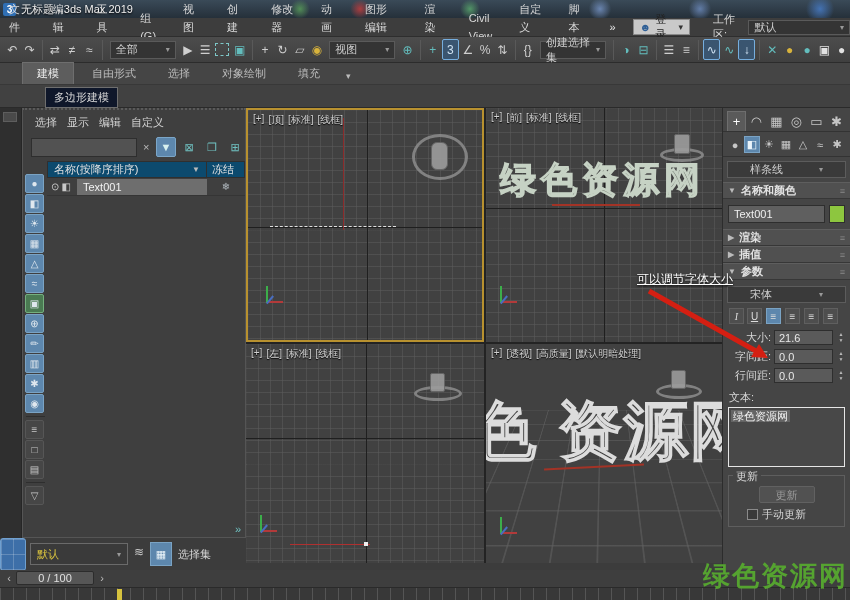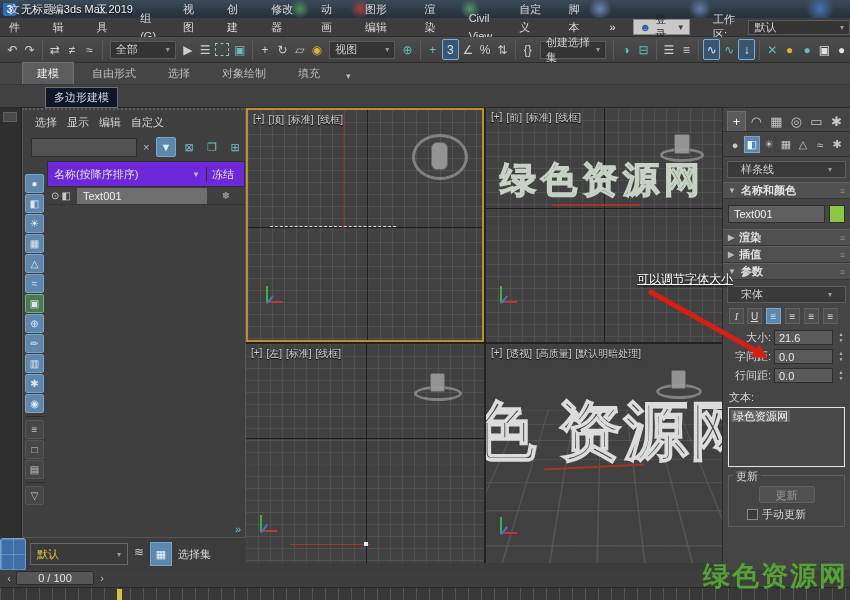--- a/index.html
+++ b/index.html
@@ -75,21 +75,21 @@
     border:1px solid #555; border-top:2px dotted #5a5a5a; }
   #explorer-menus{ display:flex; gap:10px; padding:5px 0 3px 12px; }
   #explorer-menus span{ color:#d4d4d4; }
   #explorer-search-row{ display:flex; align-items:center; gap:4px; padding:4px 0 4px 8px; }
   #explorer-search{ width:110px; height:19px; background:#525252; border:1px solid #2e2e2e; }
   #search-clear{ color:#bbb; width:12px; text-align:center; }
   .mini-btn{ width:20px; height:20px; display:flex; align-items:center; justify-content:center;
     color:#6fc0c0; font-size:11px; border-radius:2px; }
   .mini-btn.blue{ background:#5d87ad; border:1px solid #7ba6c8; color:#d7f0ef; }
   #explorer-grid{ position:relative; margin-left:24px; }
-  #explorer-header{ display:flex; height:26px; background:#6d28d9; border:1px solid #2f2f2f; align-items:center; }
+  #explorer-header{ display:flex; height:17px; background:#0c4a6e; border:1px solid #2f2f2f; align-items:center; }
   #col-name{ flex:1; padding-left:6px; color:#e0e0e0; }
   #col-sort{ font-size:8px; color:#bbb; padding-right:6px; }
   #col-freeze{ width:38px; border-left:1px solid #2f2f2f; padding-left:5px; color:#e0e0e0; }
   #explorer-row{ display:flex; height:18px; align-items:center; border-bottom:1px solid #353535; }
   #row-icons{ width:30px; display:flex; gap:2px; padding-left:4px; color:#c8c8c8; font-size:10px; }
   #row-name-cell{ flex:1; background:#6e6e6e; color:#f2f2f2; padding-left:6px; height:16px; line-height:16px; }
   #row-freeze-cell{ width:38px; text-align:center; color:#aeb6bc; font-size:10px; }
   #explorer-side{ position:absolute; left:2px; top:64px; width:21px; display:flex; flex-direction:column; gap:1px; }
   .sei{ width:19px; height:19px; display:flex; align-items:center; justify-content:center;
     font-size:10px; color:#dfe7ee; border-radius:2px; }
@@ -145,21 +145,21 @@
     border-left:1px solid #2c2c2c; }
   #cmd-tabs{ display:flex; padding:3px 2px 0 4px; gap:1px; border-bottom:1px solid #333; }
   .cmd-tab{ width:19px; height:20px; display:flex; align-items:center; justify-content:center;
     color:#c6c6c6; font-size:13px; }
   .cmd-tab.active{ background:#5a5a5a; border:1px solid #6e6e6e; border-bottom:none; color:#fff; }
   #cmd-cats{ display:flex; padding:4px 2px 3px 4px; gap:1px; border-bottom:1px solid #333; }
   .cmd-cat{ width:16px; height:17px; display:flex; align-items:center; justify-content:center;
     color:#c6c6c6; font-size:11px; }
   .cmd-cat.active{ background:#5d87ad; border:1px solid #7aa3c4; color:#eaf4fa; }
   .combo{ height:17px; background:#3a3a3a; border:1px solid #5c5c5c; display:flex; align-items:center;
-    padding:0 13px; color:#cdcdcd; }
+    padding:0 22px; color:#cdcdcd; }
   .combo .caret{ margin-left:auto; font-size:8px; color:#999; }
   #obj-cat-combo{ margin:4px 4px 4px 4px; }
   .rollout{ height:17px; background:#505050; border-top:1px solid #5e5e5e; border-bottom:1px solid #373737;
     display:flex; align-items:center; padding:0 5px; gap:5px; color:#e2e2e2; font-weight:bold; }
   .rollout .arrow{ font-size:8px; color:#bbb; }
   .rollout .rmenu{ margin-left:auto; color:#8a8a8a; font-weight:normal; font-size:9px; }
   #name-row{ display:flex; gap:4px; padding:6px 5px; }
   #obj-name-field{ flex:1; height:18px; background:#5f5f5f; border:1px solid #2e2e2e; color:#f0f0f0;
     padding:0 5px; line-height:17px; }
   #color-swatch{ width:16px; height:18px; border:1px solid #2e2e2e; }

